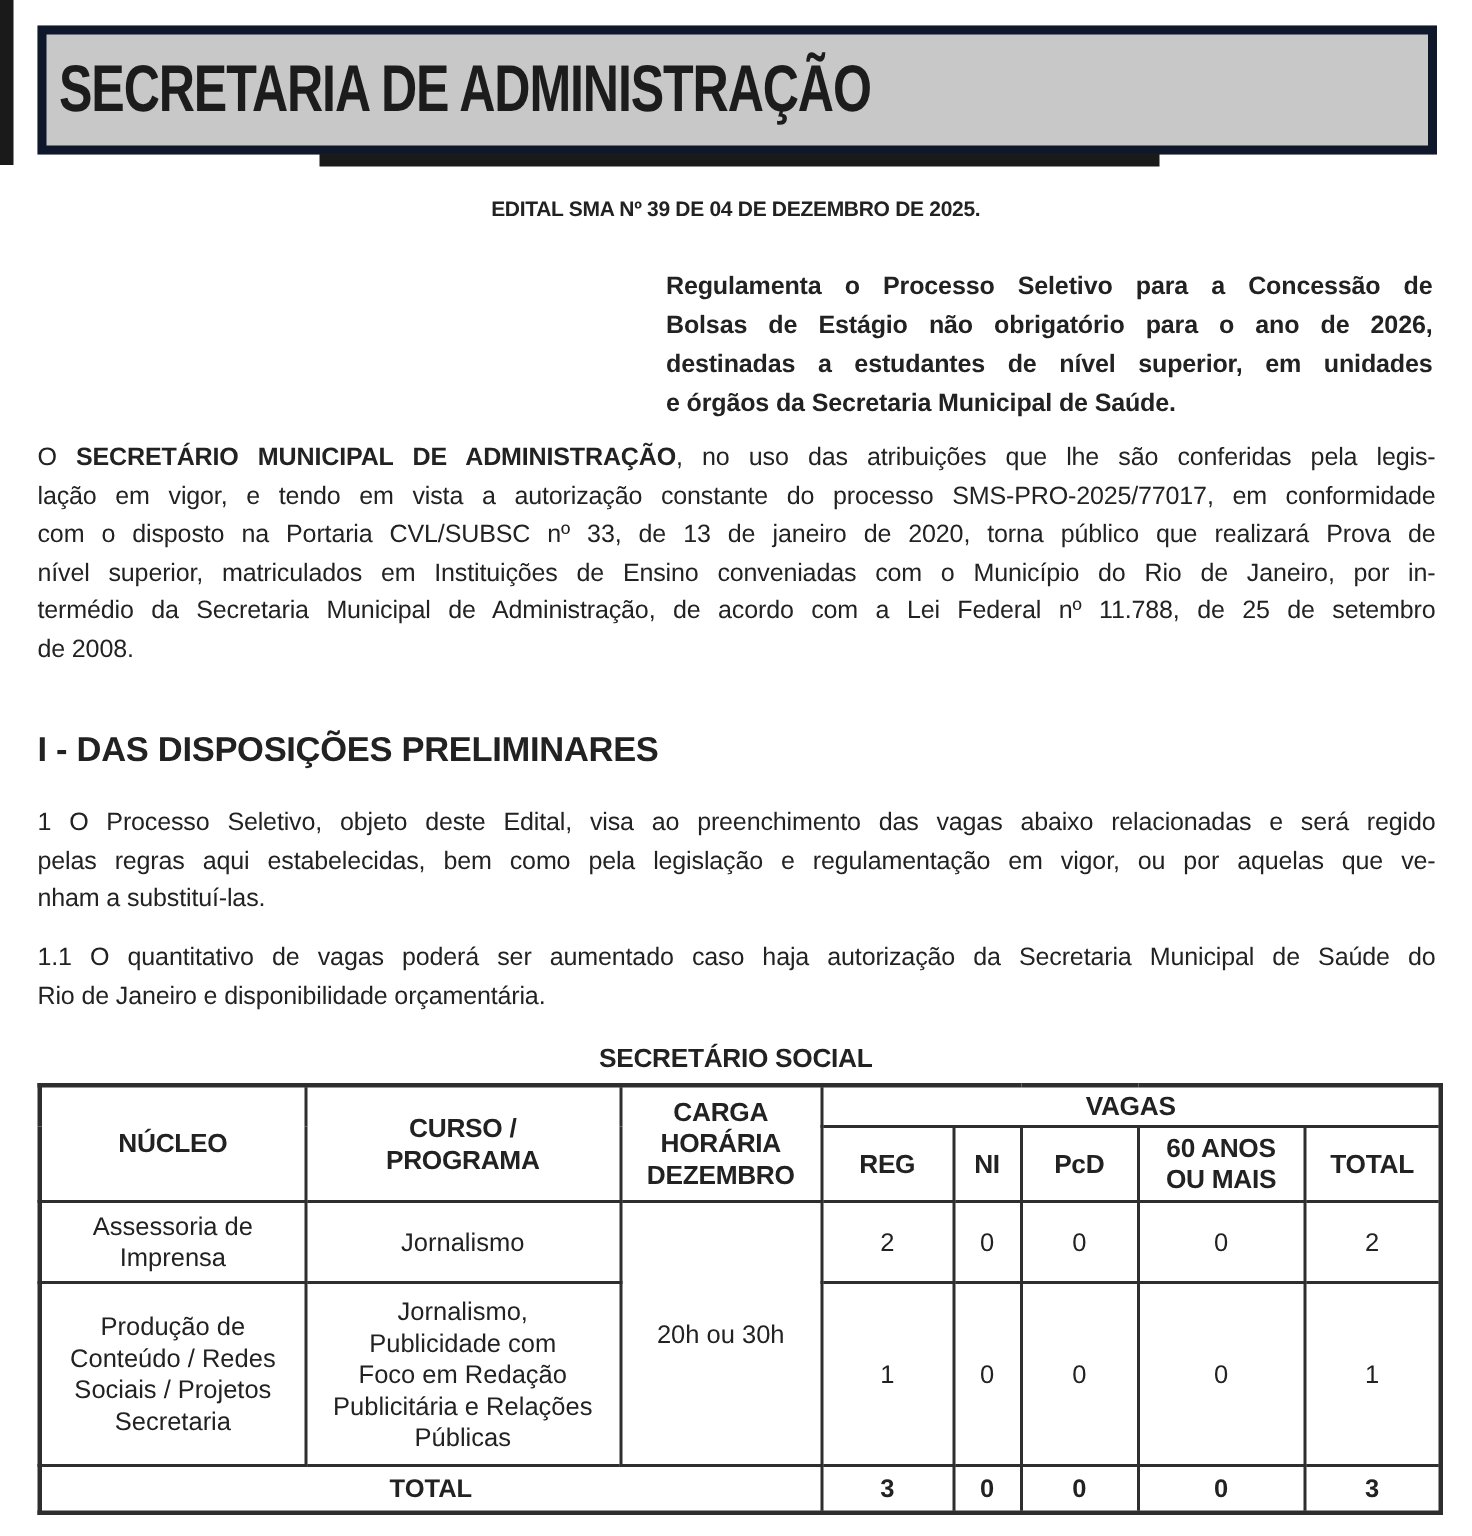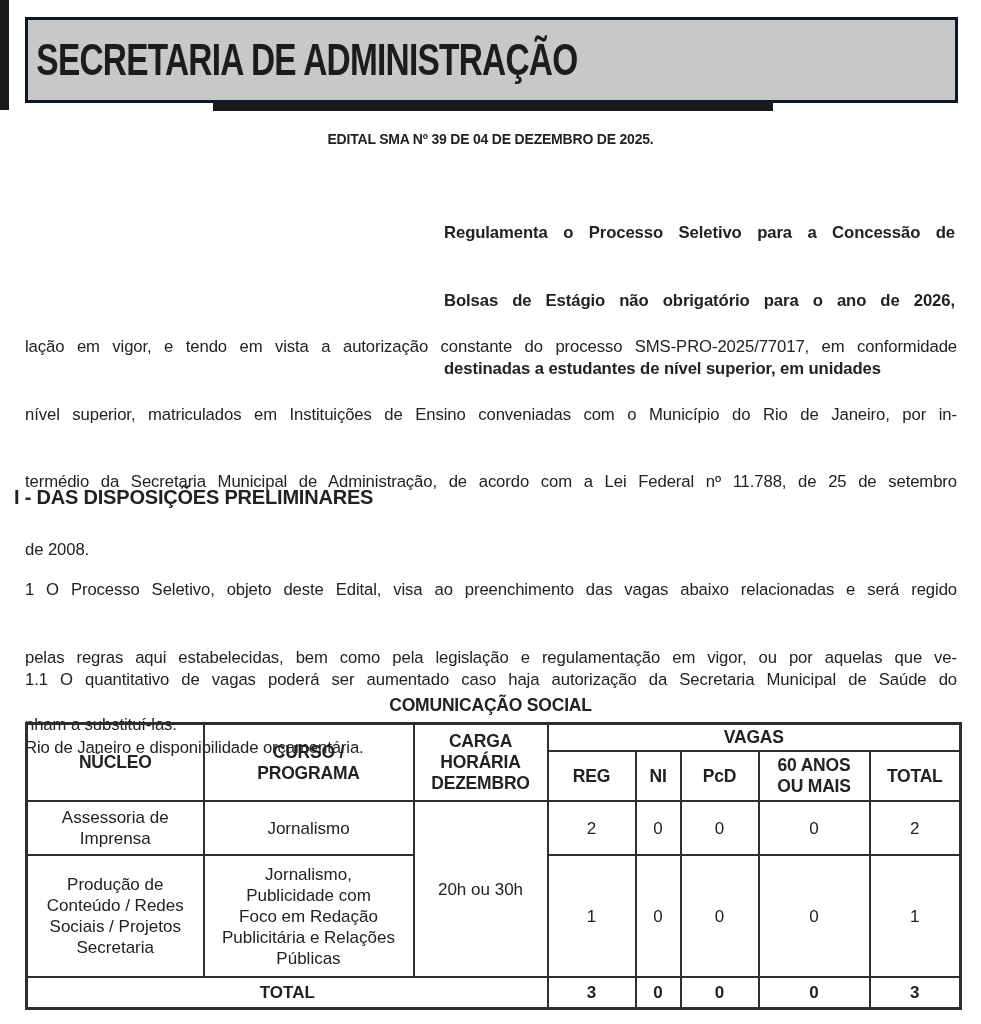--- a/index.html
+++ b/index.html
@@ -20,21 +20,21 @@
     position: absolute;
     left: 0; top: 0;
     width: 9px; height: 110px;
     background: #1a1a1a;
   }
   .banner {
     position: absolute;
     left: 25px; top: 17px;
     width: 933px; height: 86px;
     background: #c8c8c8;
-    border: 3px solid #0f172a;
+    border: 6px solid #0f172a;
     display: flex;
     align-items: center;
   }
   .banner-text {
     font-weight: bold;
     font-size: 44px;
     letter-spacing: -1px;
     color: #1c1c1c;
     padding-left: 11px;
     white-space: nowrap;
@@ -51,30 +51,30 @@
   
   .edital-title {
     position: absolute;
     top: 131px; left: 0;
     width: 981px;
     text-align: center;
     font-size: 14px;
     letter-spacing: -0.2px;
   }
   .textblock { position: absolute; font-size: 16.7px; letter-spacing: -0.1px; }
-  .textblock .line { line-height: 25.5px; margin-top: 42px; }
+  .textblock .line { line-height: 25.5px; }
   .justify .line { text-align: justify; text-align-last: justify; }
   .justify .line:last-child { text-align-last: left; }
   .summary { top: 178px; left: 444px; width: 511px; font-weight: bold; }
   .summary .line { line-height: 26px; }
   .intro { top: 292px; left: 25px; width: 932px; }
   .heading {
     position: absolute;
-    top: 486px; left: 14px;
-    font-size: 20px;
+    top: 486px; left: 25px;
+    font-size: 23px;
     letter-spacing: -0.2px;
   }
   .p1  { top: 535px; left: 25px; width: 932px; }
   .p11 { top: 625px; left: 25px; width: 932px; }
 
   
   .table-title {
     position: absolute;
     top: 695px; left: 0;
     width: 981px;
@@ -118,43 +118,46 @@
     <span class="banner-text">SECRETARIA DE ADMINISTRAÇÃO</span>
   </div>
   <div class="banner-shadow"></div>
 
   <div class="edital-title b">EDITAL SMA Nº 39 DE 04 DE DEZEMBRO DE 2025.</div>
 
   <div class="textblock summary justify">
       <div class="line">Regulamenta o Processo Seletivo para a Concessão de</div>
       <div class="line">Bolsas de Estágio não obrigatório para o ano de 2026,</div>
       <div class="line">destinadas a estudantes de nível superior, em unidades</div>
+      <div class="line">e órgãos da Secretaria Municipal de Saúde.</div>
     </div>
 
   <div class="textblock intro justify">
+      <div class="line"><span>O </span><span class="b">SECRETÁRIO MUNICIPAL DE ADMINISTRAÇÃO</span><span>, no uso das atribuições que lhe são conferidas pela legis-</span></div>
       <div class="line">lação em vigor, e tendo em vista a autorização constante do processo SMS-PRO-2025/77017, em conformidade</div>
+      <div class="line">com o disposto na Portaria CVL/SUBSC nº 33, de 13 de janeiro de 2020, torna público que realizará Prova de</div>
       <div class="line">nível superior, matriculados em Instituições de Ensino conveniadas com o Município do Rio de Janeiro, por in-</div>
       <div class="line">termédio da Secretaria Municipal de Administração, de acordo com a Lei Federal nº 11.788, de 25 de setembro</div>
       <div class="line">de 2008.</div>
     </div>
 
   <div class="heading b">I - DAS DISPOSIÇÕES PRELIMINARES</div>
 
   <div class="textblock p1 justify">
       <div class="line">1 O Processo Seletivo, objeto deste Edital, visa ao preenchimento das vagas abaixo relacionadas e será regido</div>
       <div class="line">pelas regras aqui estabelecidas, bem como pela legislação e regulamentação em vigor, ou por aquelas que ve-</div>
       <div class="line">nham a substituí-las.</div>
     </div>
 
   <div class="textblock p11 justify">
       <div class="line">1.1 O quantitativo de vagas poderá ser aumentado caso haja autorização da Secretaria Municipal de Saúde do</div>
       <div class="line">Rio de Janeiro e disponibilidade orçamentária.</div>
     </div>
 
-  <div class="table-title b">COMUNICAÇÃO SOCIAL</div>
+  <div class="table-title b">SECRETÁRIO SOCIAL</div>
 
   <table class="vagas">
     <colgroup>
       <col style="width:177px">
       <col style="width:210px">
       <col style="width:134px">
       <col style="width:88px">
       <col style="width:45px">
       <col style="width:78px">
       <col style="width:111px">

